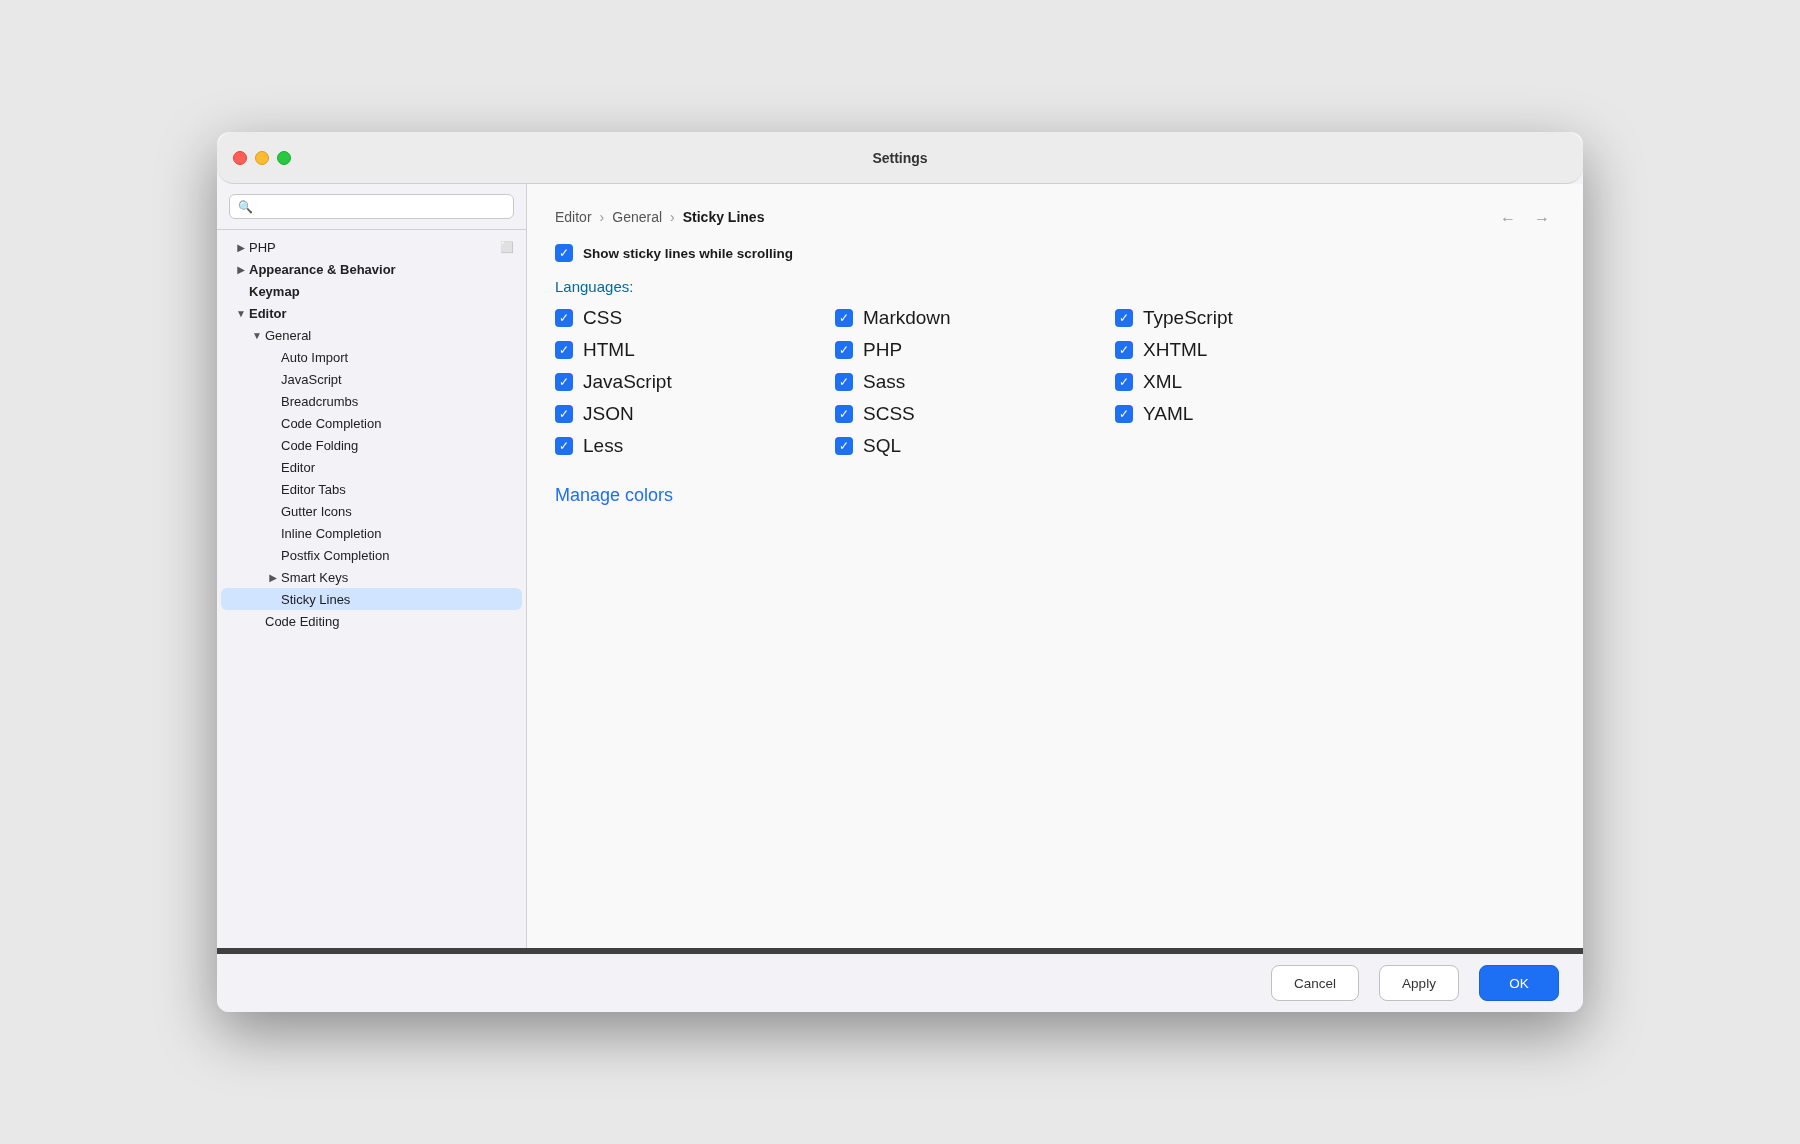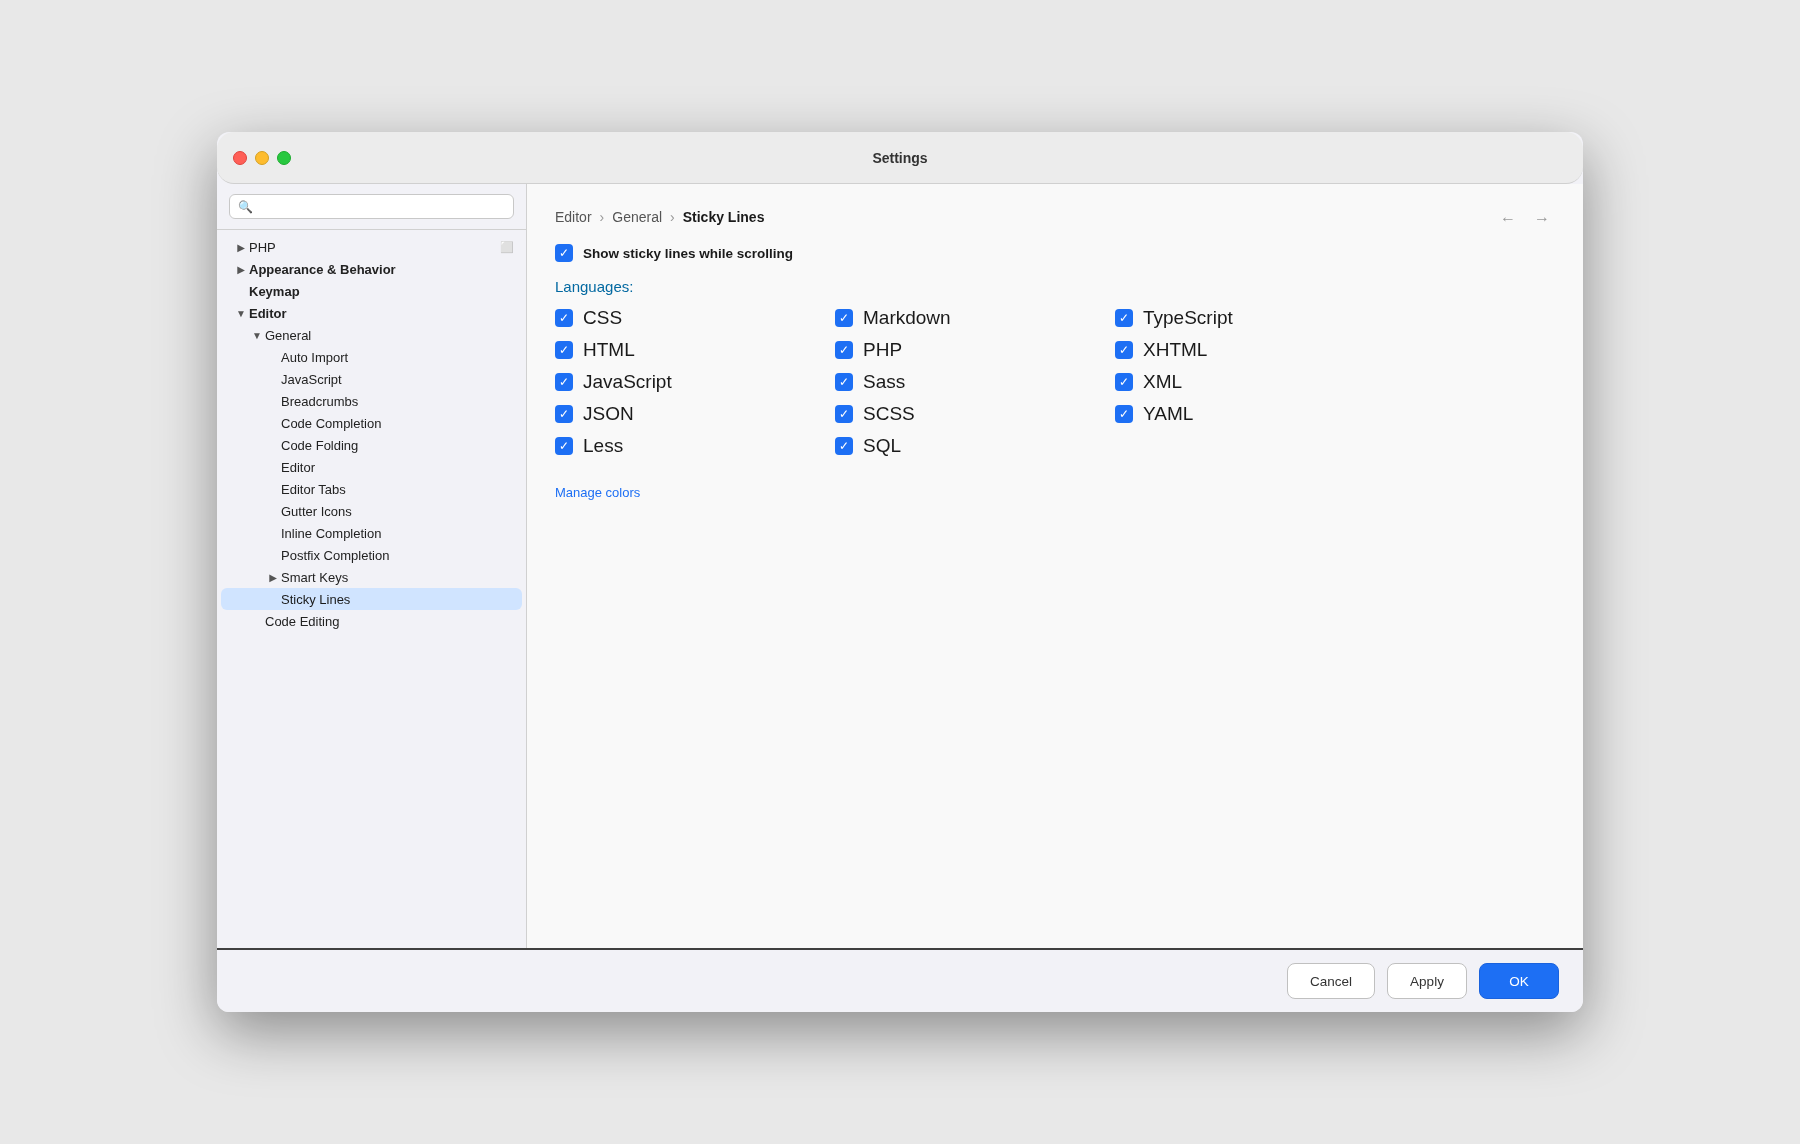--- a/index.html
+++ b/index.html
@@ -246,35 +246,35 @@
       display: flex;
       align-items: center;
       gap: 10px;
     }
     .lang-name {
       font-size: 19px;
       color: #1a1a1a;
     }
     .manage-colors-link {
       color: #1d6ff4;
-      font-size: 13px;
+      font-size: 18px;
       cursor: pointer;
       text-decoration: none;
       margin-top: 8px;
       display: inline-block;
     }
     .footer {
       height: 64px;
       background: #f2f2f7;
-      border-top: 2px solid #404040;
+      border-top: 6px solid #404040;
       display: flex;
       align-items: center;
       justify-content: flex-end;
       padding: 0 24px;
-      gap: 12px;
+      gap: 20px;
       flex-shrink: 0;
     }
     .btn {
       height: 36px;
       border-radius: 8px;
       font-size: 13.5px;
       cursor: pointer;
       display: flex;
       align-items: center;
       justify-content: center;

